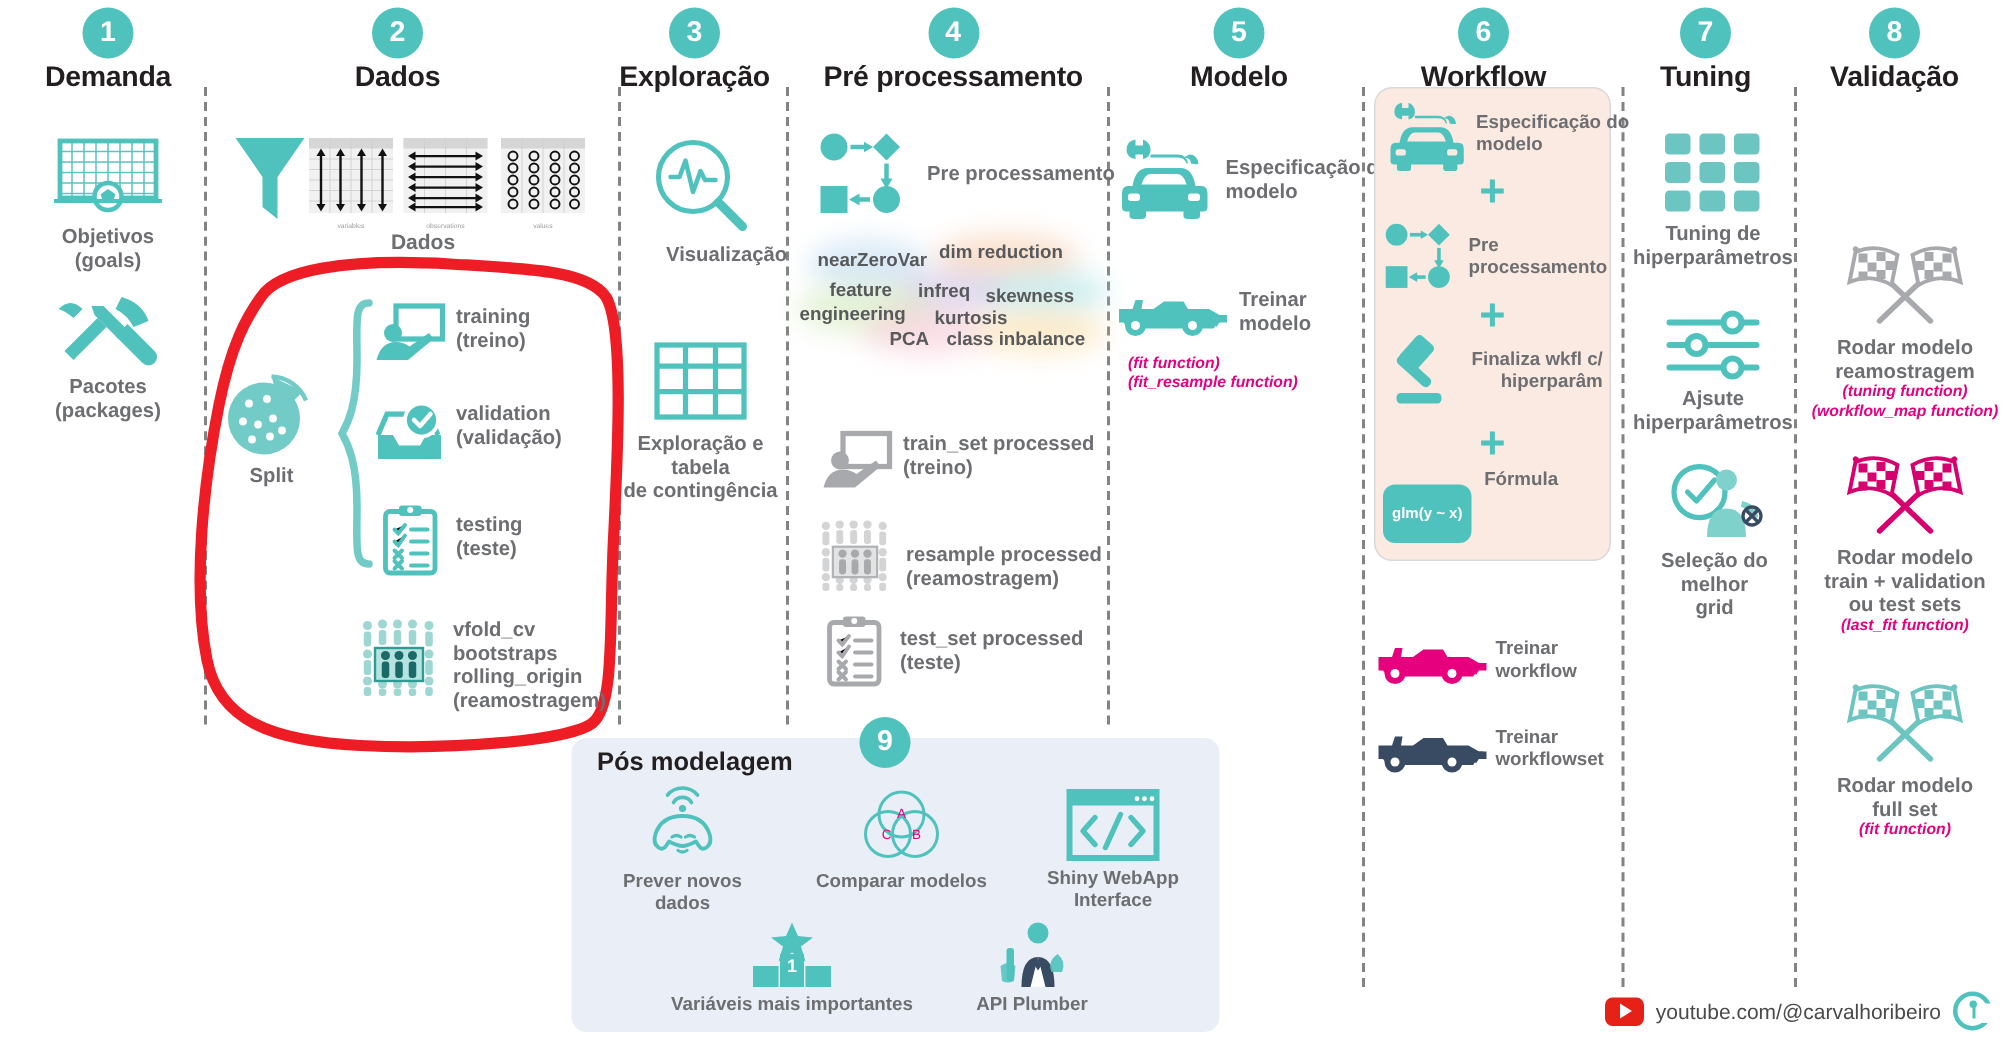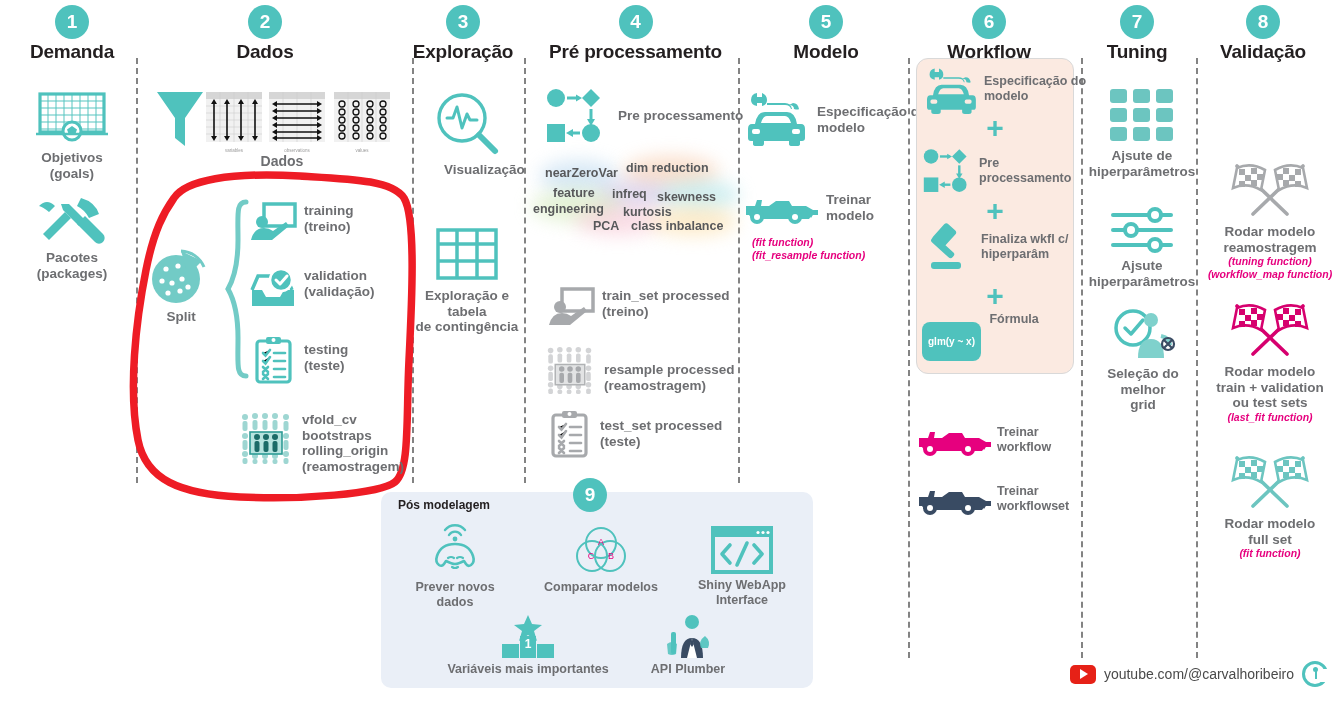--- a/index.html
+++ b/index.html
@@ -76,21 +76,21 @@
     min-width:50px;
   }
 
   
   .pm-panel {
     position:absolute; left:381px; top:492px; width:432px; height:196px;
     background:#eaeff7; border-radius:10px;
   }
   .pm-title {
     position:absolute; left:398px; top:498px;
-    font-size:12px; font-weight:bold; color:#231f20;
+    font-size:17px; font-weight:bold; color:#231f20;
   }
   .pm-item { position:absolute; text-align:center; }
   .pm-label { font-size:12.5px; font-weight:bold; color:#6d6e71; line-height:1.18; }
 
   
   .redcircle { position:absolute; left:0; top:0; pointer-events:none; }
 
   
   .footer {
     position:absolute; right:12px; bottom:14px;
@@ -659,21 +659,21 @@
   <div class="item" style="left:923px;top:226px;">
     <svg width="52" height="48" viewBox="0 0 52 48" style="float:left;">
       <g fill="#4fc2bd">
         <rect x="14" y="-2" width="15" height="22" rx="3" transform="rotate(42 21 9)"></rect>
         <rect x="6" y="18" width="28" height="7" rx="3" transform="rotate(42 20 21)"></rect>
         <rect x="8" y="36" width="30" height="7" rx="3"></rect>
       </g>
     </svg>
     <div style="float:left;margin-left:6px;margin-top:6px;">
       <div class="item-label left" style="font-size:12.5px;">Finaliza wkfl c/</div>
-      <div class="item-label left" style="font-size:12.5px;">hiperparâm</div>
+      <div class="item-label left" style="font-size:12.5px;text-align:right;">hiperparâm</div>
     </div>
   </div>
 
   <div class="plus" style="position:absolute;left:916px;top:281px;width:158px;">+</div>
 
   <div class="item" style="left:922px;top:312px;">
     <span class="formula-chip">glm(y ~ x)</span>
     <span class="item-label left" style="display:inline-block;margin-left:4px;vertical-align:22px;font-size:12.5px;">Fórmula</span>
   </div>
 
@@ -714,21 +714,21 @@
         <rect x="24" y="1" width="17" height="14" rx="3"></rect>
         <rect x="47" y="1" width="17" height="14" rx="3"></rect>
         <rect x="1" y="20" width="17" height="14" rx="3"></rect>
         <rect x="24" y="20" width="17" height="14" rx="3"></rect>
         <rect x="47" y="20" width="17" height="14" rx="3"></rect>
         <rect x="1" y="39" width="17" height="14" rx="3"></rect>
         <rect x="24" y="39" width="17" height="14" rx="3"></rect>
         <rect x="47" y="39" width="17" height="14" rx="3"></rect>
       </g>
     </svg>
-    <div class="item-label" style="margin-top:6px;">Ajsute de</div>
+    <div class="item-label" style="margin-top:6px;">Tuning de</div>
     <div class="item-label">hiperparâmetros</div>
   </div>
 
   <div class="item" style="left:1086px;top:208px;width:112px;">
     <svg width="66" height="44" viewBox="0 0 66 44" style="margin:0 auto;">
       <g stroke="#4fc2bd" stroke-width="4" stroke-linecap="round">
         <line x1="4" y1="7" x2="62" y2="7"></line>
         <line x1="4" y1="22" x2="62" y2="22"></line>
         <line x1="4" y1="37" x2="62" y2="37"></line>
       </g>

